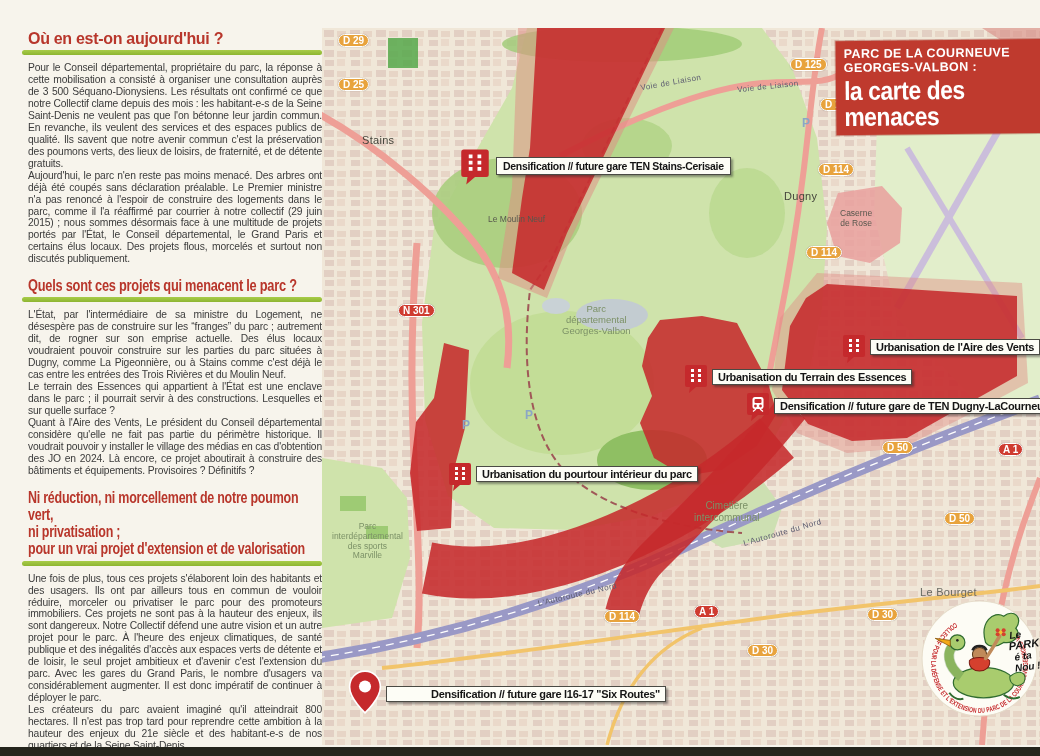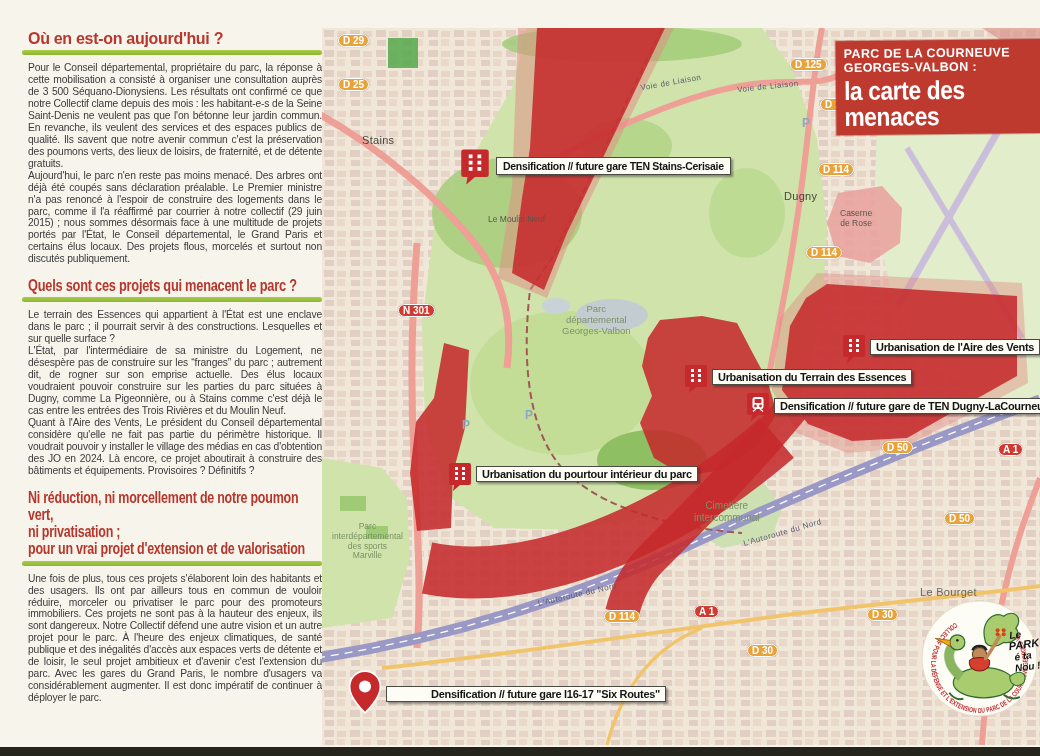--- a/index.html
+++ b/index.html
@@ -61,31 +61,32 @@
     <div class="sec">
       <h2 class="head">Où en est-on aujourd'hui ?</h2>
       <div class="bar"></div>
       <p>Pour le Conseil départemental, propriétaire du parc, la réponse à cette mobilisation a consisté à organiser une consultation auprès de 3 500 Séquano-Dionysiens. Les résultats ont confirmé ce que notre Collectif clame depuis des mois : les habitant-e-s de la Seine Saint-Denis ne veulent pas que l'on bétonne leur jardin commun. En revanche, ils veulent des services et des espaces publics de qualité. Ils savent que notre avenir commun c'est la préservation des poumons verts, des lieux de loisirs, de fraternité, et de détente gratuits.</p>
       <p>Aujourd'hui, le parc n'en reste pas moins menacé. Des arbres ont déjà été coupés sans déclaration préalable. Le Premier ministre n'a pas renoncé à l'espoir de construire des logements dans le parc, comme il l'a réaffirmé par courrier à notre collectif (29 juin 2015) ; nous sommes désormais face à une multitude de projets portés par l'État, le Conseil départemental, le Grand Paris et certains élus locaux. Des projets flous, morcelés et surtout non discutés publiquement.</p>
     </div>
 
     <div class="sec">
       <h2 class="head c80">Quels sont ces projets qui menacent le parc ?</h2>
       <div class="bar"></div>
+      <p>L'État, par l'intermédiaire de sa ministre du Logement, ne désespère pas de construire sur les “franges” du parc ; autrement dit, de rogner sur son emprise actuelle. Des élus locaux voudraient pouvoir construire sur les parties du parc situées à Dugny, comme La Pigeonnière, ou à Stains comme c'est déjà le cas entre les entrées des Trois Rivières et du Moulin Neuf.</p>
       <p>Le terrain des Essences qui appartient à l'État est une enclave dans le parc ; il pourrait servir à des constructions. Lesquelles et sur quelle surface ?</p>
-      <p>L'État, par l'intermédiaire de sa ministre du Logement, ne désespère pas de construire sur les “franges” du parc ; autrement dit, de rogner sur son emprise actuelle. Des élus locaux voudraient pouvoir construire sur les parties du parc situées à Dugny, comme La Pigeonnière, ou à Stains comme c'est déjà le cas entre les entrées des Trois Rivières et du Moulin Neuf.</p>
       <p>Quant à l'Aire des Vents, Le président du Conseil départemental considère qu'elle ne fait pas partie du périmètre historique. Il voudrait pouvoir y installer le village des médias en cas d'obtention des JO en 2024. Là encore, ce projet aboutirait à construire des bâtiments et équipements. Provisoires ? Définitifs ?</p>
     </div>
 
     <div class="sec">
       <h2 class="head c78">Ni réduction, ni morcellement de notre poumon vert,
 ni privatisation ;
 pour un vrai projet d'extension et de valorisation</h2>
       <div class="bar"></div>
       <p>Une fois de plus, tous ces projets s'élaborent loin des habitants et des usagers. Ils ont par ailleurs tous en commun de vouloir réduire, morceler ou privatiser le parc pour des promoteurs immobiliers. Ces projets ne sont pas à la hauteur des enjeux, ils sont dangereux. Notre Collectif défend une autre vision et un autre projet pour le parc. À l'heure des enjeux climatiques, de santé publique et des inégalités d'accès aux espaces verts de détente et de loisir, le seul projet ambitieux et d'avenir c'est l'extension du parc. Avec les gares du Grand Paris, le nombre d'usagers va considérablement augmenter. Il est donc impératif de continuer à déployer le parc.</p>
+      <p>Les créateurs du parc avaient imaginé qu'il atteindrait 800 hectares. Il n'est pas trop tard pour reprendre cette ambition à la hauteur des enjeux du 21e siècle et des habitant-e-s de nos quartiers et de la Seine Saint-Denis.</p>
     </div>
   </div>
 
   <div class="map">
 
     <svg class="geo" width="718" height="717" viewBox="0 0 718 717">
       <defs>
         <pattern id="urban" width="26" height="20" patternUnits="userSpaceOnUse">
           <rect width="26" height="20" fill="#f0e7d8"></rect>
           <rect x="2" y="2" width="10" height="7" fill="#e2cfc3"></rect>

